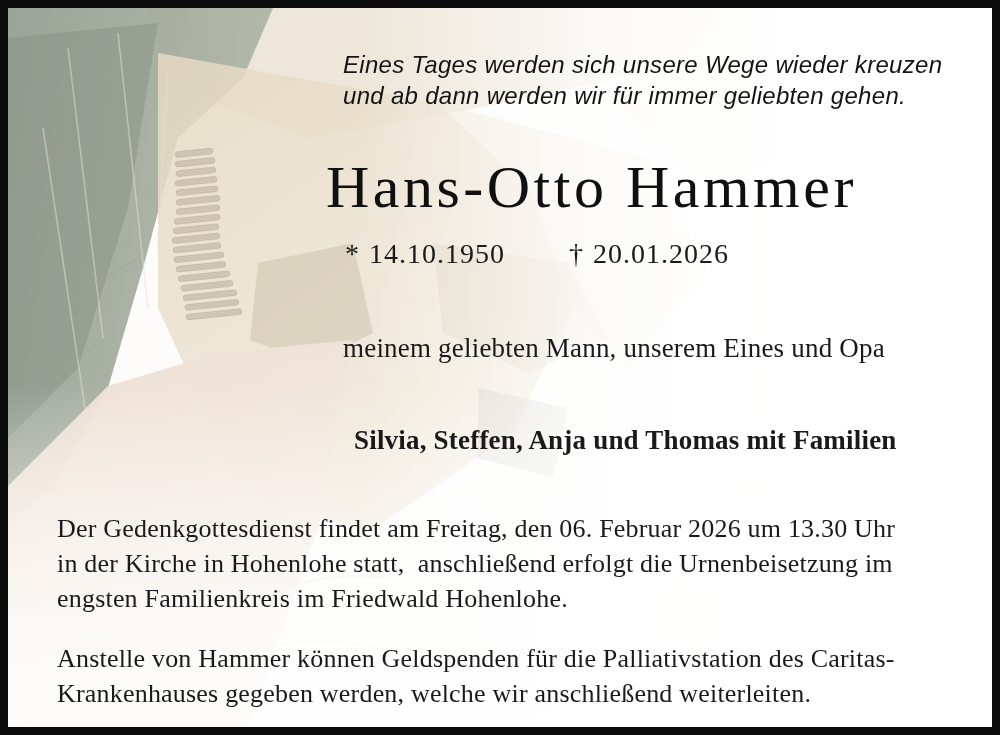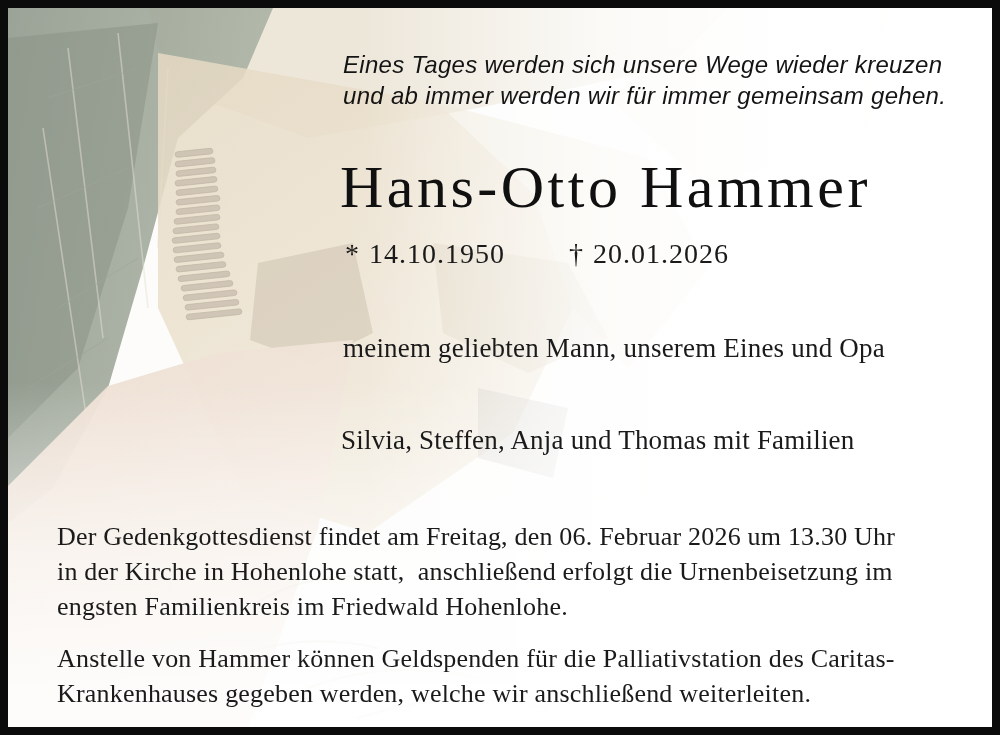--- a/index.html
+++ b/index.html
@@ -23,33 +23,33 @@
       linear-gradient(rgba(255,255,255,0.38), rgba(255,255,255,0.38));
   }
   .line { white-space: pre; }
   .quote {
     position: absolute; left: 335px; top: 41px;
     font-family: "Liberation Sans", sans-serif;
     font-style: italic; font-size: 24px; line-height: 31px;
     letter-spacing: 0.3px; color: #141414;
   }
   .name {
-    position: absolute; left: 332px; top: 146px; margin: 0;
+    position: absolute; left: 318px; top: 146px; margin: 0;
     font-size: 60px; font-weight: 400; line-height: 66px;
     letter-spacing: 3.5px; color: #101010; white-space: pre;
   }
   .dates { position: absolute; left: 337px; top: 230px; font-size: 28px; letter-spacing: 1px; }
   .dates .death { margin-left: 64px; }
   .dates .sym { margin-right: 9px; }
   .memorial { position: absolute; left: 335px; top: 321px; font-size: 27px; line-height: 39px; letter-spacing: 0.2px; }
   .family {
-    position: absolute; left: 333px; top: 417px;
-    font-size: 27px; font-weight: 400; letter-spacing: 0.2px; white-space: pre;
+    position: absolute; left: 346px; top: 417px;
+    font-size: 27px; font-weight: 700; letter-spacing: 0.2px; white-space: pre;
   }
-  .service { position: absolute; left: 49px; top: 503px; font-size: 26px; line-height: 35px; letter-spacing: 0.2px; margin-top: 8px; }
+  .service { position: absolute; left: 49px; top: 503px; font-size: 26px; line-height: 35px; letter-spacing: 0.2px; }
   .donation { position: absolute; left: 49px; top: 633px; font-size: 26px; line-height: 35px; letter-spacing: 0.2px; }
 </style>
 </head>
 <body>
 
 <div class="card">
 
   <div class="bg">
     <svg width="1000" height="735" viewBox="0 0 1000 735">
       <defs>
@@ -112,21 +112,21 @@
         <rect x="177" y="294" width="54" height="5.6" rx="2.8" transform="rotate(-6 204 297)"></rect>
         <rect x="178" y="303.5" width="56" height="5.6" rx="2.8" transform="rotate(-6 206 306)"></rect>
       </g>
     </svg>
   </div>
 
   <div class="fade"></div>
 
   <div class="quote">
     <div class="line">Eines Tages werden sich unsere Wege wieder kreuzen</div>
-    <div class="line">und ab immer werden wir für immer gemeinsam gehen.</div>
+    <div class="line">und ab dann werden wir für immer geliebten gehen.</div>
   </div>
 
   <h1 class="name">Hans-Otto Hammer</h1>
 
   <div class="dates">
     <span class="date birth"><span class="sym">*</span><span>14.10.1950</span></span><span class="date death"><span class="sym">†</span><span>20.01.2026</span></span>
   </div>
 
   <div class="memorial">
     <div class="line">meinem geliebten Mann, unserem Eines und Opa</div>

